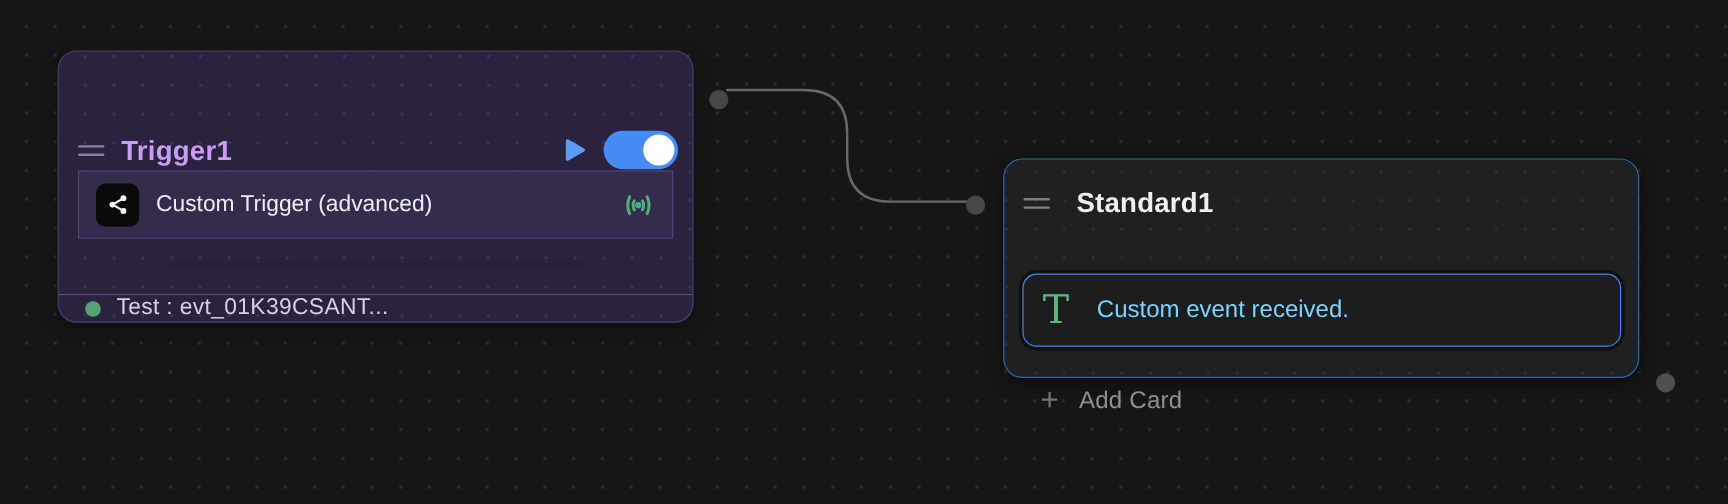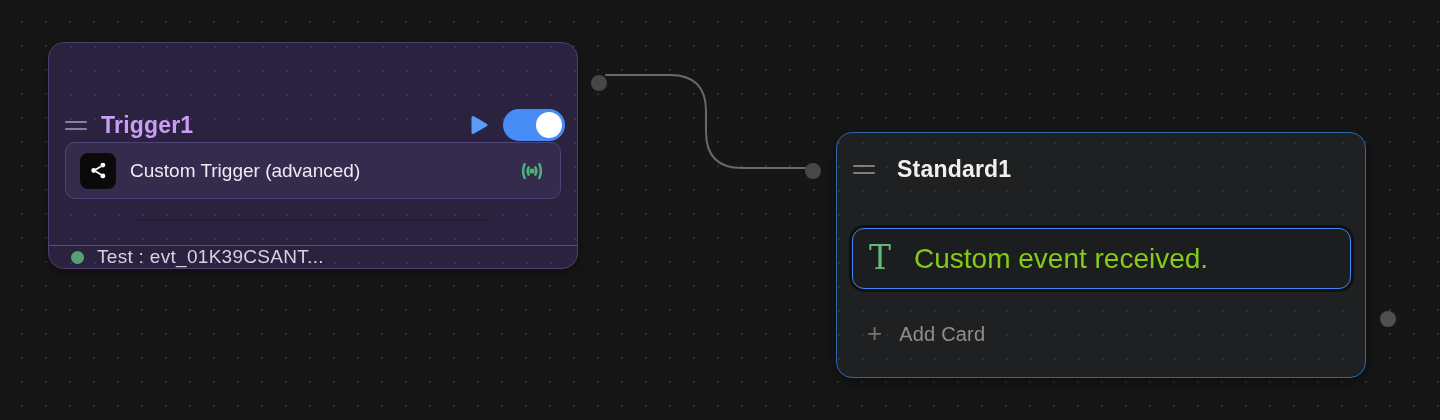--- a/index.html
+++ b/index.html
@@ -29,56 +29,56 @@
   .standard-node .drag-handle span{background:#7e7e7e;}
   .node-title{font-size:23px;font-weight:700;margin-left:14px;letter-spacing:.2px;}
   .trigger-node .node-title{color:#c79df5;}
   .header-spacer{flex:1;}
   .play-button{width:20px;height:22px;margin-right:14px;display:flex;align-items:center;cursor:pointer;}
   .toggle{position:relative;width:62px;height:32px;border-radius:16px;background:#478bf4;cursor:pointer;flex:0 0 auto;}
   .toggle .knob{position:absolute;top:3px;right:3px;width:26px;height:26px;border-radius:50%;background:#ffffff;}
 
   .trigger-card{
     position:absolute;left:16px;right:16px;top:99px;height:57px;box-sizing:border-box;
-    background:#342b4d;border:1px solid #4e4376;border-radius:10px;
+    background:#342b4d;border:1px solid #4e4376;border-radius:0;
     display:flex;align-items:center;padding:0 14px;cursor:pointer;
   }
   .app-icon{width:36px;height:36px;border-radius:8px;background:#0a0a0a;display:flex;align-items:center;justify-content:center;flex:0 0 auto;}
   .trigger-card-label{margin-left:14px;font-size:19px;color:#edebf4;white-space:nowrap;}
   .broadcast-wrap{margin-left:auto;display:flex;align-items:center;}
 
   .inner-divider{position:absolute;left:86px;right:86px;top:176px;height:2px;border-radius:2px;background:#251e38;}
 
   .trigger-footer{
     position:absolute;left:0;right:0;top:202px;bottom:0;
     border-top:1px solid #5b4e85;border-radius:0 0 16px 16px;
     display:flex;align-items:center;padding:0 22px;box-sizing:border-box;
   }
   .status-dot{width:13px;height:13px;border-radius:50%;background:#55a274;margin-right:13px;flex:0 0 auto;}
   .status-label{font-size:19px;color:#d6d1e2;letter-spacing:.3px;white-space:nowrap;}
 
   
   .standard-node{
-    left:836px;top:132px;width:530px;height:246px;
+    left:836px;top:132px;width:530px;height:183px;
     background-color:#1f2021;
     background-image:radial-gradient(circle,#2d2e30 1.3px,transparent 1.5px);
     background-size:24px 24px;background-position:14px 22px;
     border:1.5px solid #2d68ae;
     box-shadow:0 4px 14px rgba(0,0,0,.45);
   }
   .standard-header{position:absolute;left:16px;right:16px;top:18px;height:36px;display:flex;align-items:center;}
   .standard-node .node-title{color:#f0f0f0;margin-left:22px;}
   .standard-card{
     position:absolute;left:15px;right:14px;top:95px;height:61px;box-sizing:border-box;
     background:#1c1d1e;border:1.5px solid #3f87f7;border-radius:12px;
     box-shadow:0 0 0 3px rgba(0,0,0,.5);
     display:flex;align-items:center;padding:0 16px;cursor:pointer;
   }
   .text-icon{font-family:"DejaVu Serif","Liberation Serif",serif;font-size:33px;line-height:1;color:#5fb877;margin-top:-3px;flex:0 0 auto;}
-  .standard-card-label{margin-left:23px;font-size:28px;color:#84cc16;white-space:nowrap;}
+  .standard-card-label{margin-left:23px;font-size:20px;color:#7dd3fc;white-space:nowrap;}
   .add-card-row{position:absolute;left:30px;top:186px;height:30px;display:flex;align-items:center;cursor:pointer;}
   .plus-icon{font-size:26px;font-weight:300;color:#757575;line-height:1;margin-top:-2px;}
   .add-card-label{margin-left:17px;font-size:20px;color:#8f8f8f;letter-spacing:.2px;}
 
   
   .port{position:absolute;width:16px;height:16px;border-radius:50%;background:#474747;cursor:crosshair;}
   .port-trigger-out{left:591px;top:75px;}
   .port-standard-in{left:805px;top:163px;}
   .port-standard-out{left:1380px;top:311px;background:#4f4f4f;}
 </style>

